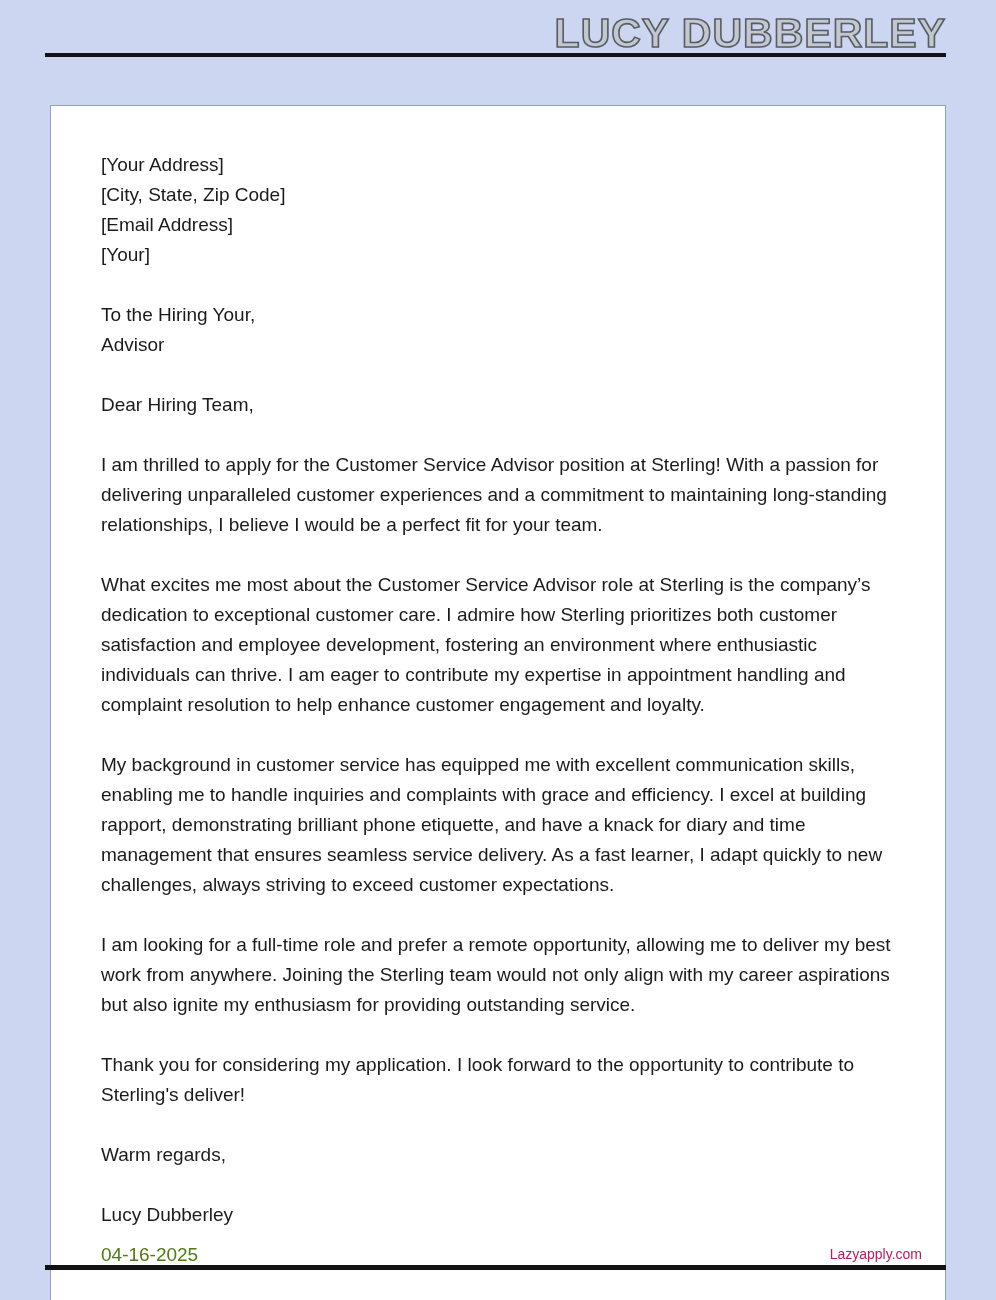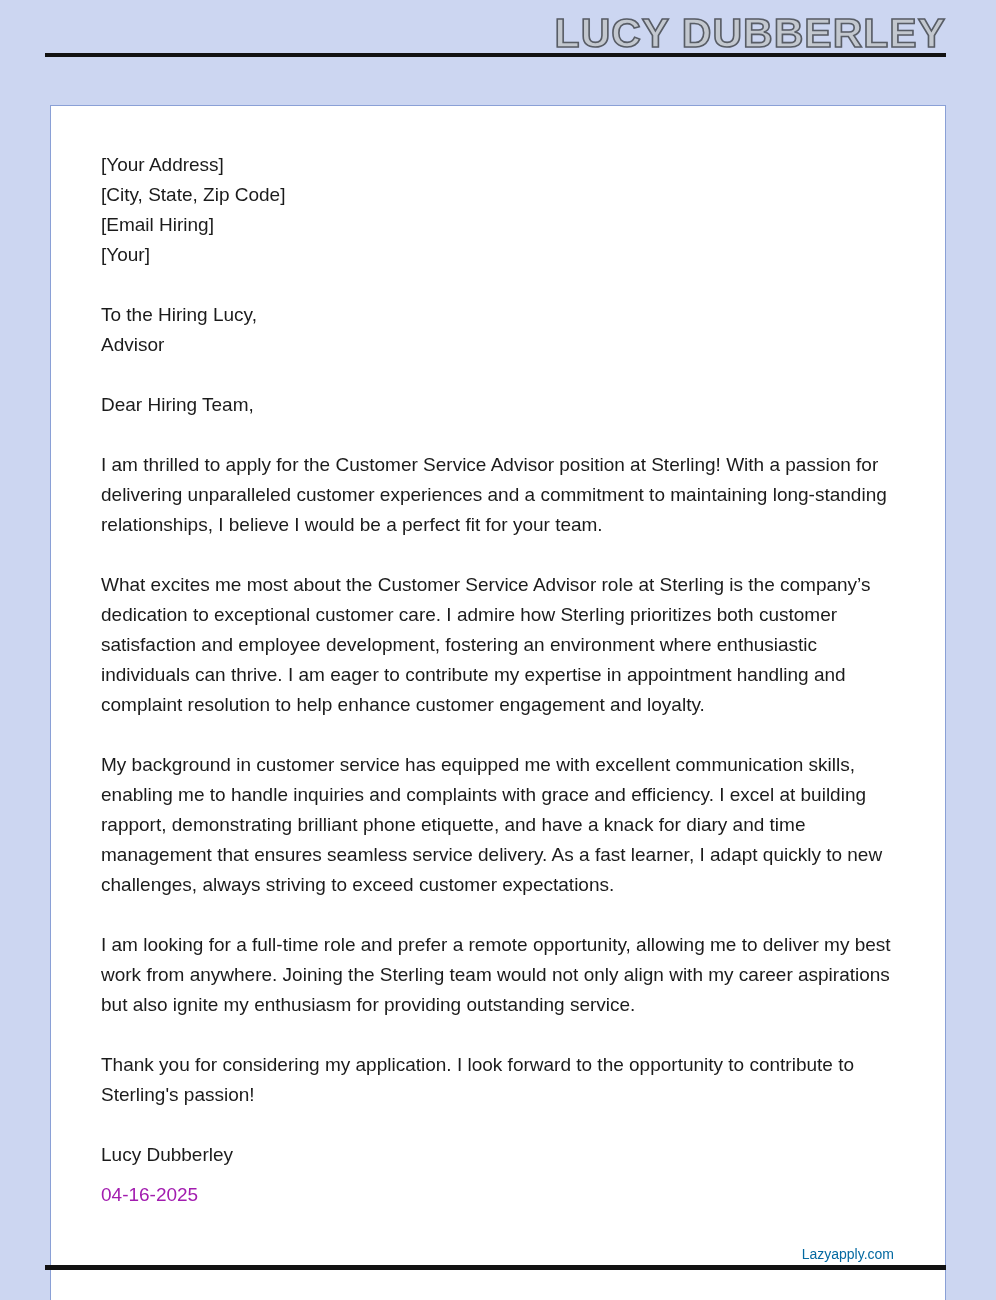--- a/index.html
+++ b/index.html
@@ -77,63 +77,64 @@
 
   .paragraph {
     margin: 0 0 30px 0;
   }
 
   .signature-name {
     margin: 0 0 10px 0;
   }
 
   .date-link {
-    color: #a21caf;
+    color: #4d7c0f;
     text-decoration: none;
     cursor: pointer;
   }
 
   .footer-brand {
     position: absolute;
-    right: 102px;
+    right: 74px;
     top: 1246px;
     font-size: 14px;
-    color: #0369a1;
+    color: #be185d;
   }
 </style>
 </head>
 <body>
 
 <div class="header-name">LUCY DUBBERLEY</div>
 
 <div class="top-rule"></div>
 
 <div class="page">
   <div class="page-content">
 
     <div class="block">
       <span class="line">[Your Address]</span>
       <span class="line">[City, State, Zip Code]</span>
-      <span class="line">[Email Hiring]</span>
+      <span class="line">[Email Address]</span>
       <span class="line">[Your]</span>
     </div>
 
     <div class="block">
-      <span class="line">To the Hiring Lucy,</span>
+      <span class="line">To the Hiring Your,</span>
       <span class="line">Advisor</span>
     </div>
 
     <div class="block">Dear Hiring Team,</div>
 
     <p class="paragraph">I am thrilled to apply for the Customer Service Advisor position at Sterling! With a passion for delivering unparalleled customer experiences and a commitment to maintaining long-standing relationships, I believe I would be a perfect fit for your team.</p>
     <p class="paragraph">What excites me most about the Customer Service Advisor role at Sterling is the company’s dedication to exceptional customer care. I admire how Sterling prioritizes both customer satisfaction and employee development, fostering an environment where enthusiastic individuals can thrive. I am eager to contribute my expertise in appointment handling and complaint resolution to help enhance customer engagement and loyalty.</p>
     <p class="paragraph">My background in customer service has equipped me with excellent communication skills, enabling me to handle inquiries and complaints with grace and efficiency. I excel at building rapport, demonstrating brilliant phone etiquette, and have a knack for diary and time management that ensures seamless service delivery. As a fast learner, I adapt quickly to new challenges, always striving to exceed customer expectations.</p>
     <p class="paragraph">I am looking for a full-time role and prefer a remote opportunity, allowing me to deliver my best work from anywhere. Joining the Sterling team would not only align with my career aspirations but also ignite my enthusiasm for providing outstanding service.</p>
-    <p class="paragraph">Thank you for considering my application. I look forward to the opportunity to contribute to Sterling's passion!</p>
+    <p class="paragraph">Thank you for considering my application. I look forward to the opportunity to contribute to Sterling's deliver!</p>
 
+    <div class="block">Warm regards,</div>
 
     <div class="signature-name">Lucy Dubberley</div>
 
     <div class="block">
       <a class="date-link">04-16-2025</a>
     </div>
 
   </div>
 </div>
 

